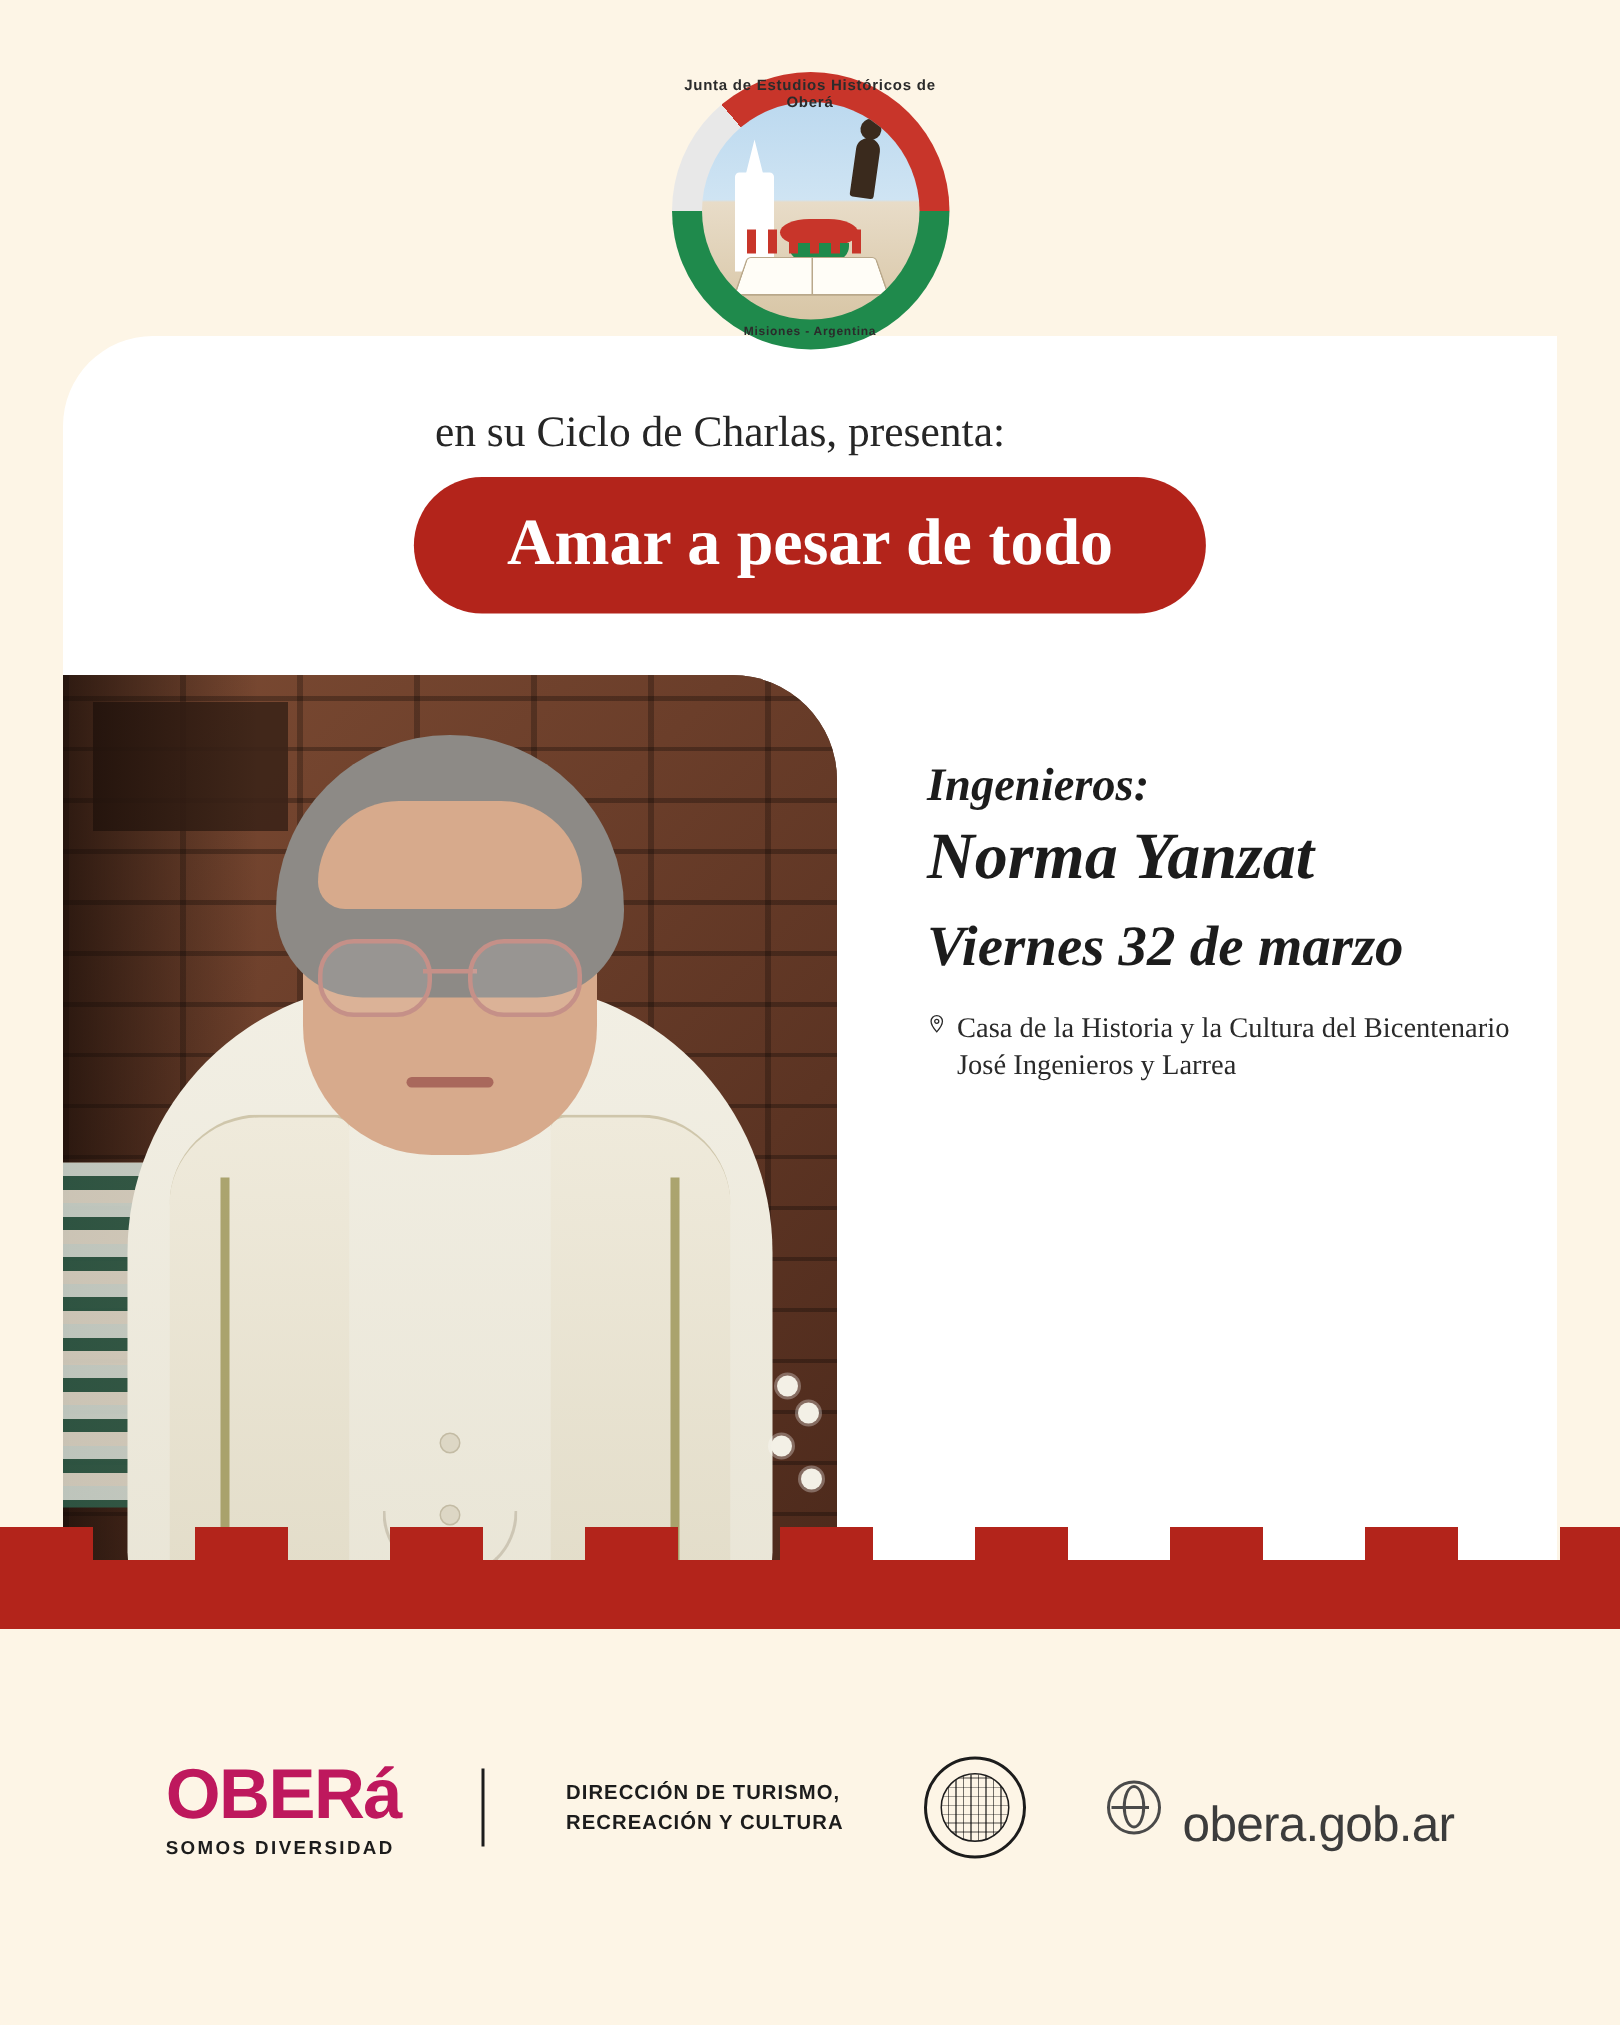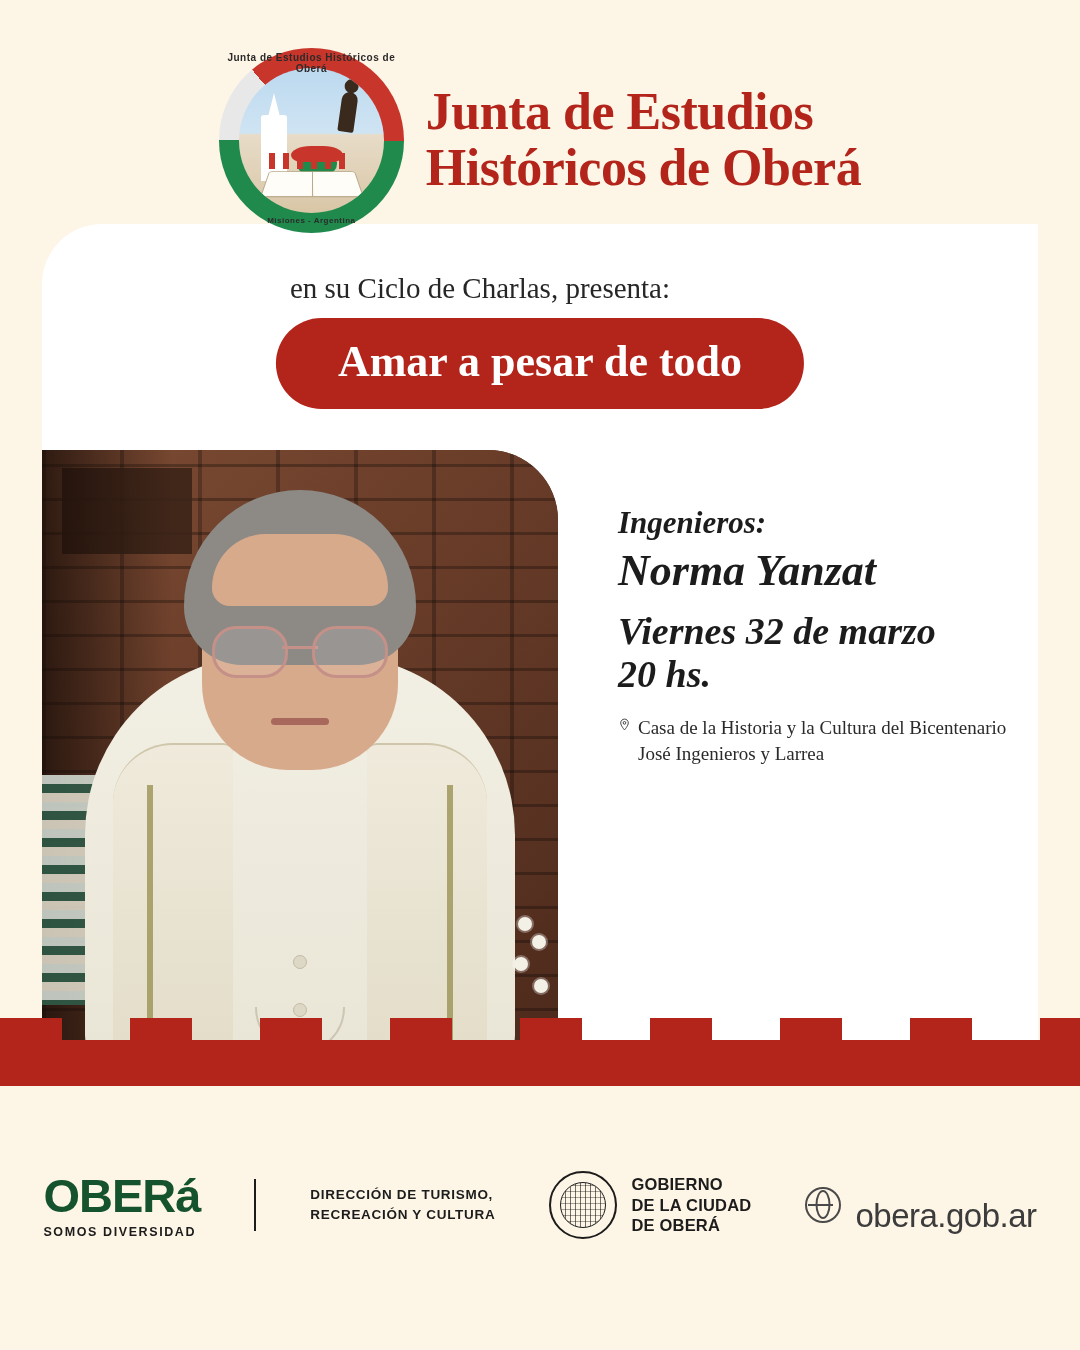--- a/index.html
+++ b/index.html
@@ -471,21 +471,21 @@
     align-items: center;
     justify-content: center;
     gap: 54px;
   }
   .obera-logo { text-align: left; }
   .obera-word {
     font-family: "Liberation Sans", sans-serif;
     font-size: 47px;
     font-weight: bold;
     letter-spacing: -1px;
-    color: #14532d;
+    color: #be185d;
     line-height: 1;
     text-align: right;
   }
   .obera-sub {
     font-family: "Liberation Sans", sans-serif;
     font-size: 12.5px;
     font-weight: bold;
     letter-spacing: 1.6px;
     color: #1c1c1c;
     margin-top: 6px;
@@ -587,24 +587,20 @@
       <div class="logo-church"></div>
       <div class="logo-person"></div>
       <div class="logo-table"></div>
       <div class="logo-bars"></div>
       <div class="logo-book"></div>
     </div>
     <div class="logo-text-top">Junta de Estudios Históricos de Oberá</div>
     <div class="logo-text-bottom">Misiones - Argentina</div>
   </div>
 
-  <div class="header-title">
-    <span>Junta de Estudios</span>
-    <span>Históricos de Oberá</span>
-  </div>
 </div>
 
 <div class="intro">en su Ciclo de Charlas, presenta:</div>
 <div class="title-pill">Amar a pesar de todo</div>
 
 <div class="portrait">
   <div class="p-wall"></div>
   <div class="p-shelf"></div>
   <div class="p-dark-left"></div>
   <div class="p-chair"></div>
@@ -637,21 +633,20 @@
   </div>
 </div>
 
 <div class="right-col">
   <div class="disertante-label">Ingenieros:</div>
   <div class="disertante-name">Norma Yanzat</div>
 
 
   <div class="date-line">
     <div>Viernes 32 de marzo</div>
-    <div>20 hs.</div>
   </div>
 
   <div class="venue">
     <svg class="pin-icon" viewBox="0 0 24 24">
       <path d="M12 2c-3.9 0-7 3.1-7 7 0 5.2 7 13 7 13s7-7.8 7-13c0-3.9-3.1-7-7-7zm0 9.5A2.5 2.5 0 1 1 12 6.5a2.5 2.5 0 0 1 0 5z" fill="none" stroke="#2a2a2a" stroke-width="1.6"></path>
     </svg>
     <div>
       <div>Casa de la Historia y la Cultura del Bicentenario</div>
       <div>José Ingenieros y Larrea</div>
     </div>
@@ -671,24 +666,19 @@
 
   <div class="footer-div"></div>
 
   <div class="dept">
     <div>DIRECCIÓN DE TURISMO,</div>
     <div>RECREACIÓN Y CULTURA</div>
   </div>
 
   <div class="gob">
     <div class="gob-shield"></div>
-    <div class="gob-text">
-      <div>GOBIERNO</div>
-      <div>DE LA CIUDAD</div>
-      <div>DE OBERÁ</div>
-    </div>
   </div>
 
   <div class="web">
     <div class="globe"></div>
     <div class="web-text">obera.gob.ar</div>
   </div>
 </div>
 
 </body></html>

